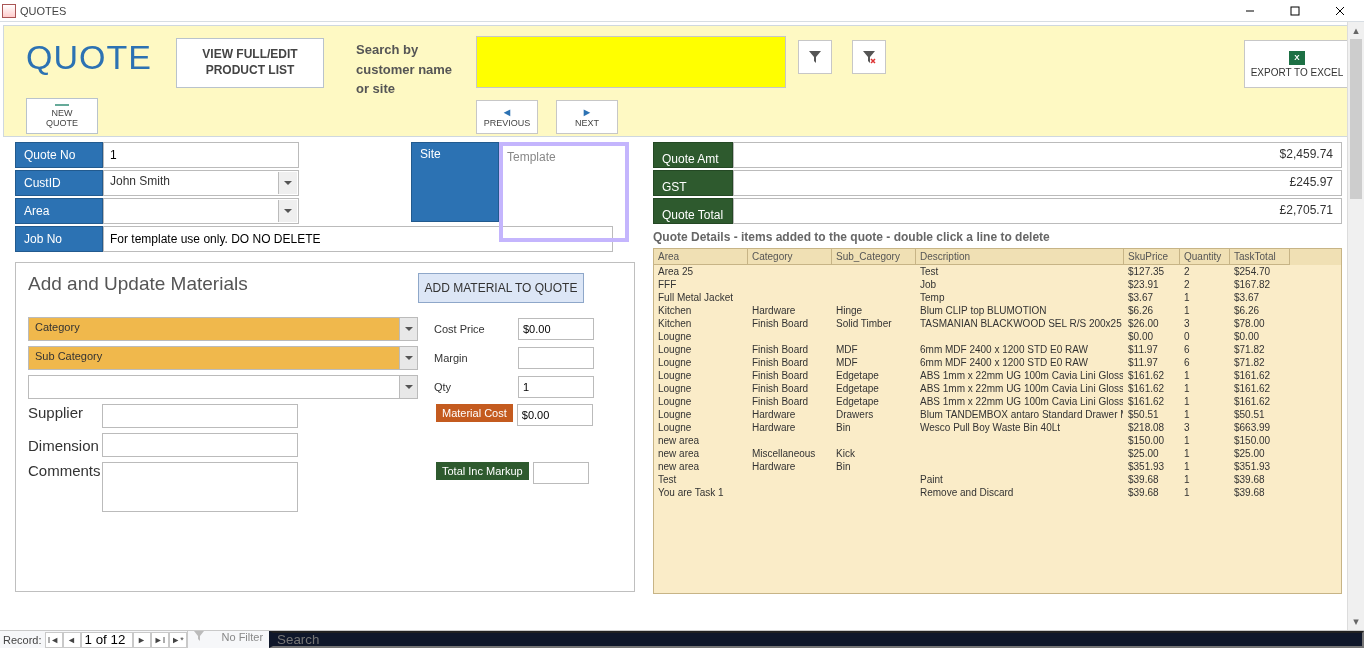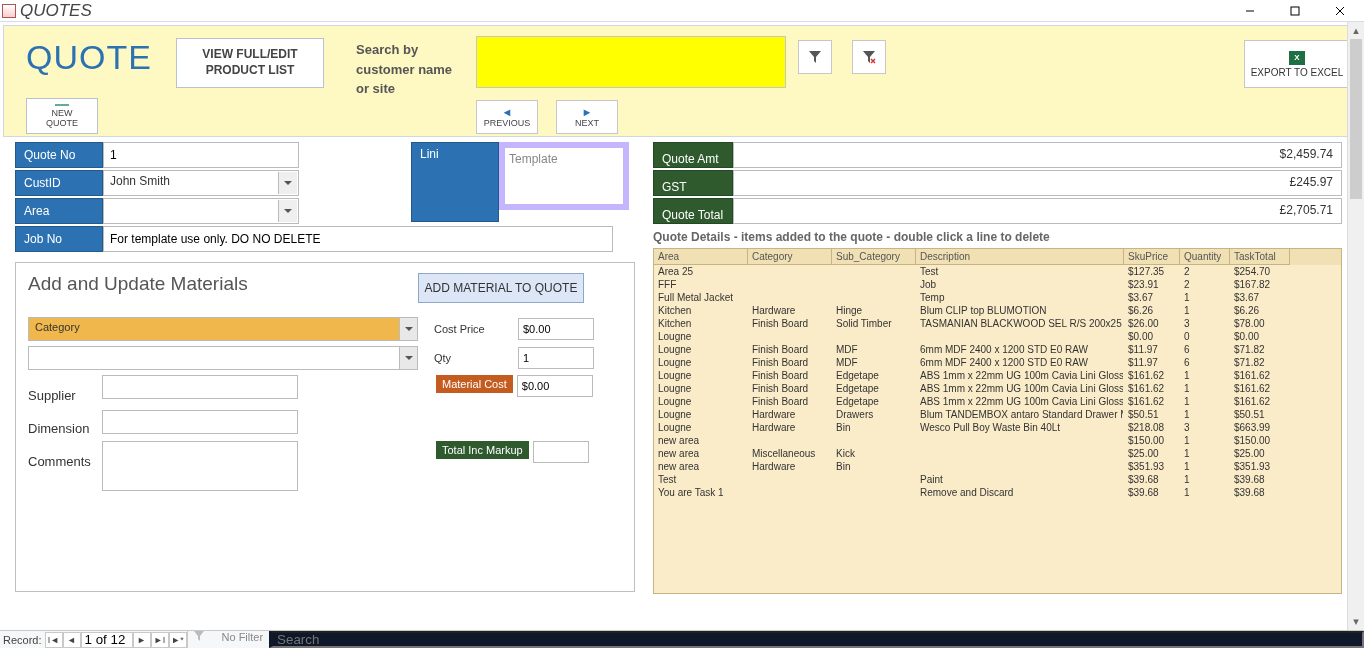--- a/index.html
+++ b/index.html
@@ -1,21 +1,21 @@
 <!DOCTYPE html>
 <html><head>
 <meta charset="utf-8">
 <style>
 * { box-sizing: border-box; font-family: "Segoe UI", Tahoma, sans-serif; }
 body { margin: 0; background: #fff; font-size: 11px; color: #333; overflow: hidden; }
 
 
 .titlebar { height: 22px; border-bottom: 1px solid #d7dde3; display: flex; align-items: center; padding: 0 2px; background: #fff; }
 .titlebar .dbicon { width: 14px; height: 14px; border: 1px solid #a55; background: linear-gradient(#fff,#fcc); margin-right: 4px; }
-.titlebar .title { font-size: 17px; color: #444; flex: 0 0 auto; font-style: italic; }
+.titlebar .title { font-size: 11px; color: #444; flex: 0 0 auto; }
 .titlebar .spacer { flex: 1; }
 .winbtn { width: 45px; height: 20px; display: flex; align-items: center; justify-content: center; }
 .winbtn svg { width: 10px; height: 10px; stroke: #000; stroke-width: 1; fill: none; }
 
 
 .header { background: #fef9c3; border: 1px solid #cfd8df; margin: 3px; padding: 6px 8px 6px 14px; position: relative; height: 112px; }
 .quote-title { color: #2c72b3; font-size: 34px; font-weight: 300; letter-spacing: 1px; position: absolute; left: 22px; top: 12px; }
 .btn { background: #fff; border: 1px solid #b9c3cc; color: #444; font-size: 12px; padding: 6px 10px; cursor: pointer; display: inline-flex; align-items: center; justify-content: center; text-align: center; }
 .btn-viewfull { position: absolute; left: 172px; top: 12px; width: 148px; height: 50px; font-weight: 600; line-height: 1.3; }
 .btn-newquote { position: absolute; left: 22px; top: 72px; width: 72px; height: 36px; flex-direction: column; gap: 2px; font-size: 9px; }
@@ -40,36 +40,36 @@
 .field-row { display: flex; align-items: stretch; margin-bottom: 2px; height: 26px; }
 .field-label { background: #2c72b3; color: #fff; font-size: 12px; padding: 4px 8px; width: 88px; display: flex; align-items: center; border: 1px solid #225a8e; }
 .field-input { border: 1px solid #bbb; background: #fff; font-size: 12px; padding: 3px 6px; flex: 0 0 auto; width: 196px; height: 26px; }
 .field-input.small { width: 196px; }
 .combo { position: relative; }
 .combo::after { content: ""; position: absolute; right: 1px; top: 1px; bottom: 1px; width: 18px; background: #efefef; border-left: 1px solid #bbb; }
 .combo::before { content: ""; position: absolute; right: 6px; top: 50%; width: 0; height: 0; border-left: 4px solid transparent; border-right: 4px solid transparent; border-top: 4px solid #555; z-index: 1; transform: translateY(-50%); }
 
 .site-block { position: absolute; left: 396px; top: 0; display: flex; }
 .site-label { background: #2c72b3; color: #fff; width: 88px; height: 80px; padding: 4px 8px; font-size: 12px; border: 1px solid #225a8e; }
-.site-input { border: 6px solid #c4b5fd; width: 130px; height: 68px; padding: 4px; font-size: 12px; color: #888; }
+.site-input { border: 4px solid #c4b5fd; width: 130px; height: 100px; padding: 4px; font-size: 12px; color: #888; }
 
 
 .materials-box { border: 1px solid #bfbfbf; margin-top: 10px; padding: 10px 12px 20px; position: relative; height: 330px; }
 .mat-title { font-size: 19px; color: #555; font-weight: 400; }
 .add-mat-btn { position: absolute; right: 50px; top: 10px; width: 166px; height: 30px; background: #dce6f6; border: 1px solid #8ea7c9; color: #333; font-size: 12px; display: flex; align-items: center; justify-content: center; cursor: pointer; }
 .mat-row { display: flex; align-items: center; margin-top: 5px; gap: 4px; }
 .yellow-combo { background: #f0b84c; border: 1px solid #bbb; height: 24px; width: 390px; padding: 3px 6px; font-size: 11px; position: relative; }
 .yellow-combo .caret { position: absolute; right: 0; top: 0; bottom: 0; width: 18px; background: #e8e8e8; border-left: 1px solid #bbb; display: flex; align-items: center; justify-content: center; }
 .yellow-combo .caret::after { content: ""; border-left: 4px solid transparent; border-right: 4px solid transparent; border-top: 4px solid #555; }
 .plain-combo { background: #fff; border: 1px solid #bbb; height: 24px; width: 390px; position: relative; }
 .plain-combo .caret { position: absolute; right: 0; top: 0; bottom: 0; width: 18px; background: #e8e8e8; border-left: 1px solid #bbb; display: flex; align-items: center; justify-content: center; }
 .plain-combo .caret::after { content: ""; border-left: 4px solid transparent; border-right: 4px solid transparent; border-top: 4px solid #555; }
 .mat-rlabel { font-size: 11px; width: 80px; margin-left: 12px; }
 .mat-rinput { border: 1px solid #bbb; height: 22px; width: 76px; padding: 2px 4px; font-size: 11px; }
-.mat-left-label { font-size: 13px; width: 70px; margin-top: 13px; }
+.mat-left-label { font-size: 15px; width: 70px; }
 .mat-left-input { border: 1px solid #bbb; height: 24px; width: 196px; padding: 2px 4px; font-size: 11px; }
 .mat-left-textarea { border: 1px solid #bbb; width: 196px; height: 50px; padding: 2px 4px; font-size: 11px; resize: none; }
 .orange-label { background: #c45b1f; color: #fff; padding: 3px 6px; font-size: 11px; }
 .darkgreen-label { background: #2e5a2e; color: #fff; padding: 3px 6px; font-size: 11px; }
 
 
 .amt-row { display: flex; margin-bottom: 2px; height: 26px; }
 .amt-label { background: #2e5a2e; color: #fff; width: 80px; padding: 9px 8px; font-size: 12px; border: 1px solid #244824; }
 .amt-val { border: 1px solid #bbb; flex: 1; text-align: right; padding: 4px 8px; font-size: 12px; background: #fff; }
 
@@ -176,36 +176,44 @@
     <div class="field-row">
       <div class="field-label">Area</div>
       <div class="field-input combo"><span></span></div>
     </div>
     <div class="field-row">
       <div class="field-label">Job No</div>
       <input class="field-input" style="width: 510px;" value="For template use only. DO NO DELETE">
     </div>
 
     <div class="site-block">
-      <div class="site-label">Lini</div>
+      <div class="site-label">Site</div>
       <div class="site-input"><span>Template</span></div>
     </div>
 
     <div class="materials-box">
       <div class="mat-title">Add and Update Materials</div>
       <div class="add-mat-btn">ADD MATERIAL TO QUOTE</div>
 
       <div style="margin-top:22px">
         <div class="mat-row">
           <div class="yellow-combo">
             <span>Category</span>
             <span class="caret"></span>
           </div>
           <span class="mat-rlabel">Cost Price</span>
           <input class="mat-rinput" value="$0.00" style="">
+        </div>
+        <div class="mat-row">
+          <div class="yellow-combo">
+            <span>Sub Category</span>
+            <span class="caret"></span>
+          </div>
+          <span class="mat-rlabel">Margin</span>
+          <input class="mat-rinput" value="" style="">
         </div>
         <div class="mat-row">
           <div class="plain-combo">
             <span class="caret"></span>
           </div>
           <span class="mat-rlabel">Qty</span>
           <input class="mat-rinput" value="1" style="">
         </div>
         <div class="mat-row" style="align-items:flex-start">
           <span class="mat-left-label">Supplier</span>

